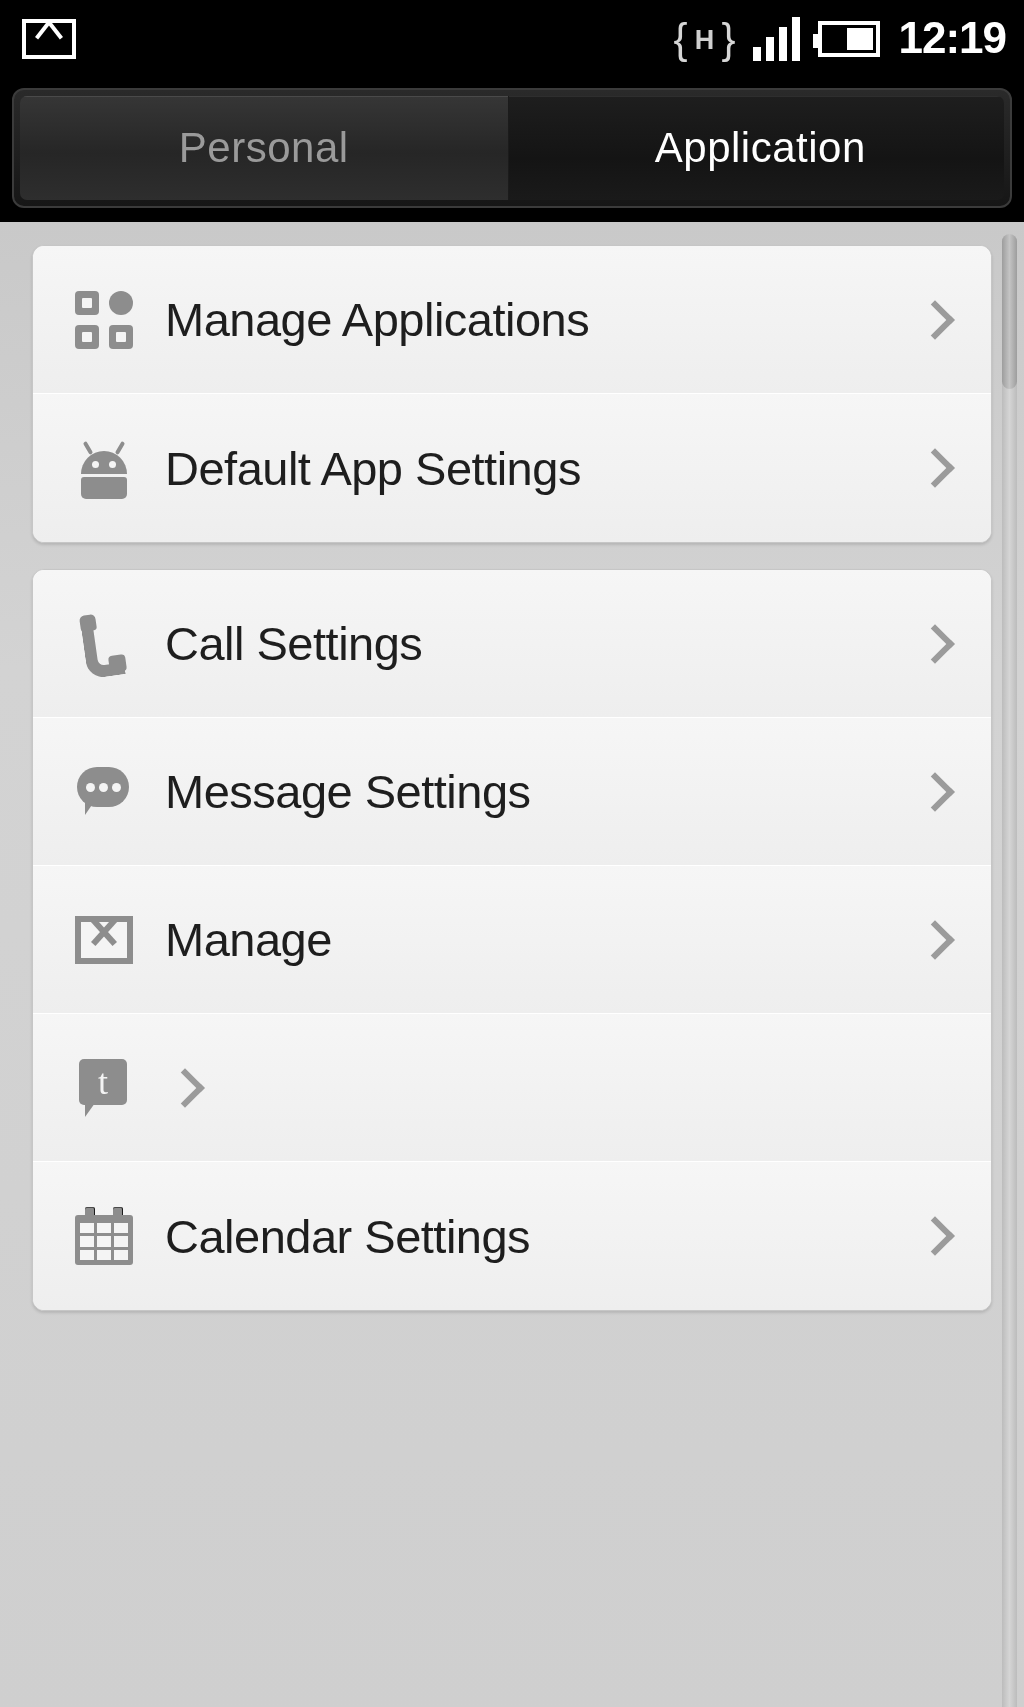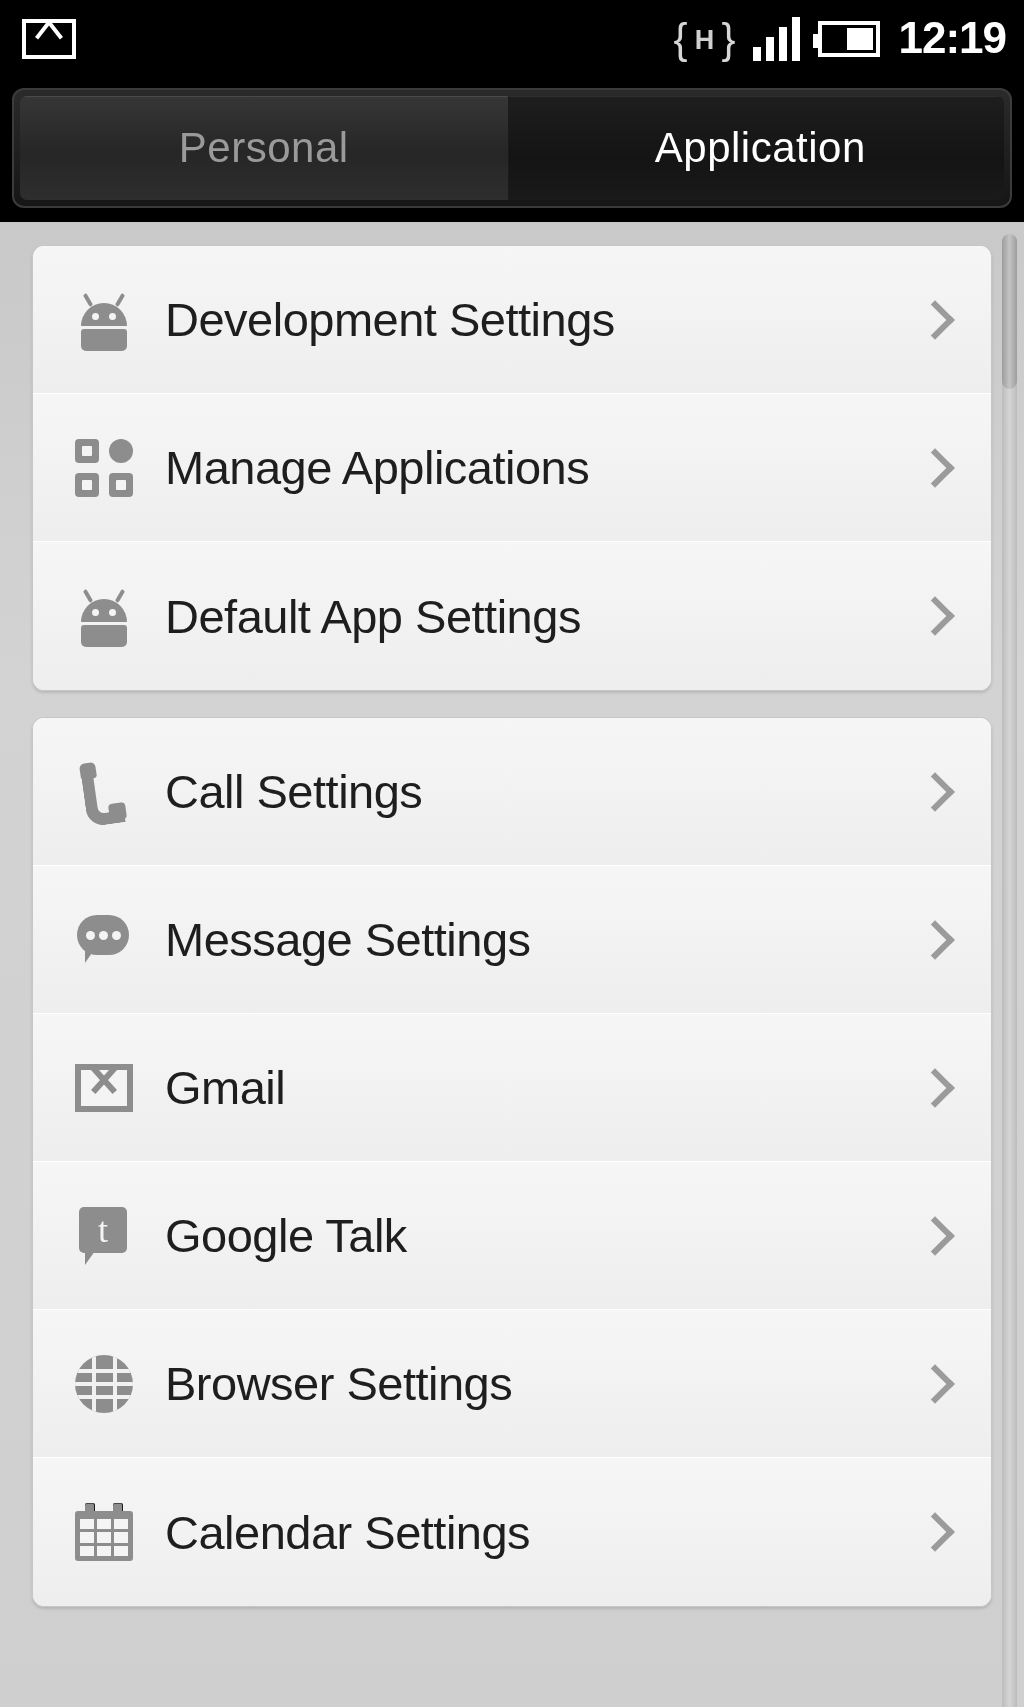--- a/index.html
+++ b/index.html
@@ -529,35 +529,20 @@
       <div class="tab">Personal</div>
       <div class="tab selected">Application</div>
     </div>
   </div>
 </div>
 
 <div class="content">
 
   <div class="group">
 
-    <div class="row">
-      <span class="row-icon">
-        <span class="ic ic-android">
-          <span class="ant l"></span>
-            <span class="ant r"></span>
-          <span class="head">
-              <span class="eye l"></span>
-              <span class="eye r"></span>
-            </span>
-          <span class="body"></span>
-        </span>
-      </span>
-      <span class="row-label">Development Settings</span>
-      <span class="chevron"></span>
-    </div>
 
     <div class="row">
       <span class="row-icon">
         <span class="ic ic-apps">
           <span class="sq tl"></span>
           <span class="tr"></span>
           <span class="sq bl"></span>
           <span class="sq br"></span>
         </span>
       </span>
@@ -610,51 +595,34 @@
       <span class="row-label">Message Settings</span>
       <span class="chevron"></span>
     </div>
 
     <div class="row">
       <span class="row-icon">
         <span class="ic ic-mail">
             <span class="box"></span>
           </span>
       </span>
-      <span class="row-label">Gmail</span>
+      <span class="row-label">Manage</span>
       <span class="chevron"></span>
     </div>
 
     <div class="row">
       <span class="row-icon">
         <span class="ic ic-talk">
           <span class="tail"></span>
           <span class="bub">t</span>
         </span>
       </span>
-      <span class="row-label">Google Talk</span>
       <span class="chevron"></span>
     </div>
 
-    <div class="row">
-      <span class="row-icon">
-        <span class="ic ic-globe">
-          <span class="ball">
-            <i class="hz h1"></i>
-              <i class="hz h2"></i>
-              <i class="hz h3"></i>
-            <i class="vt v1"></i>
-              <i class="vt v2"></i>
-          </span>
-          <span class="ell"></span>
-        </span>
-      </span>
-      <span class="row-label">Browser Settings</span>
-      <span class="chevron"></span>
-    </div>
 
     <div class="row">
       <span class="row-icon">
         <span class="ic ic-cal">
           <span class="tab t1"></span>
             <span class="tab t2"></span>
           <span class="body">
             <em></em>
               <em></em>
               <em></em>

